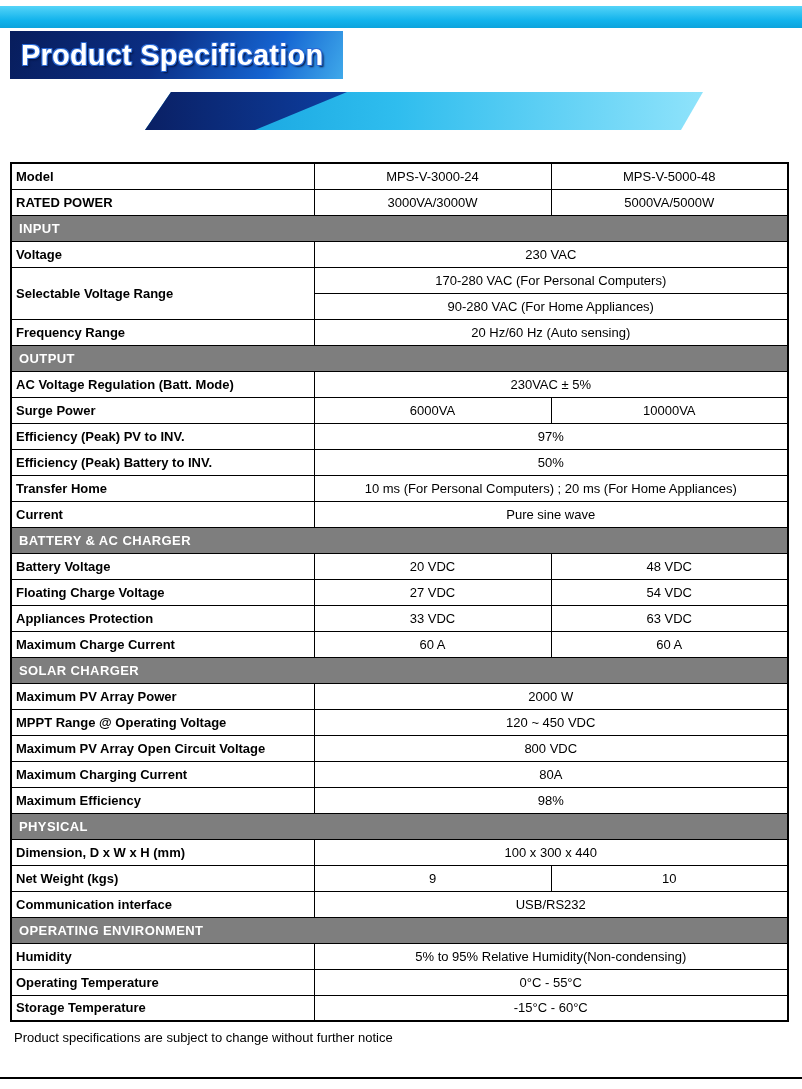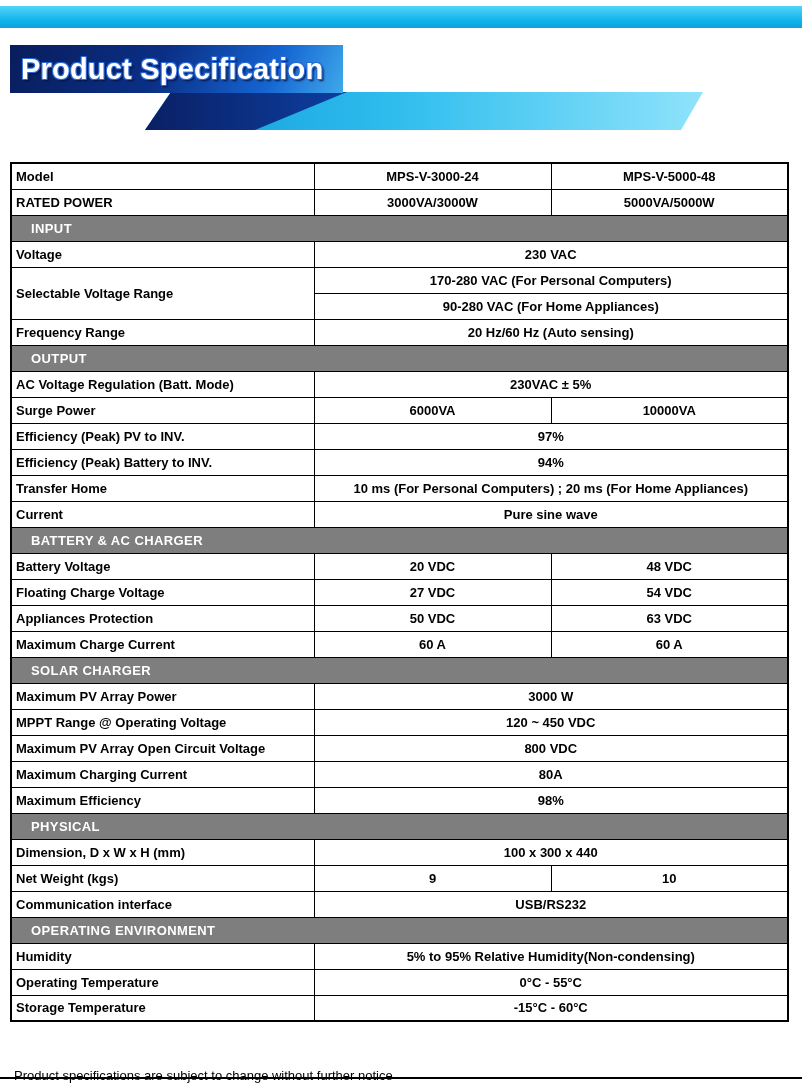--- a/index.html
+++ b/index.html
@@ -24,21 +24,21 @@
     background: linear-gradient(90deg, #0d9bd9 0%, #2fbdee 45%, #8fe3fb 100%);
     clip-path: polygon(26px 0, 100% 0, calc(100% - 22px) 100%, 0 100%);
   }
   .banner-wedge {
     position: absolute; top: 92px; left: 145px;
     width: 202px; height: 38px;
     background: linear-gradient(90deg, var(--banner-navy, #0a2064) 0%, #0d3ea0 100%);
     clip-path: polygon(26px 0, 100% 0, calc(100% - 92px) 100%, 0 100%);
   }
   .title-box {
-    position: absolute; top: 45px; left: 10px;
+    position: absolute; top: 31px; left: 10px;
     width: 333px; height: 48px;
     box-sizing: border-box;
     display: flex; align-items: center;
     padding-left: 11px;
     background: linear-gradient(115deg, #081d5c 0%, #0b2f86 45%, #1565d2 78%, #3fa9ea 100%);
   }
   .title-text {
     color: #ffffff;
     font-size: 29px;
     font-weight: bold;
@@ -67,35 +67,35 @@
     vertical-align: middle;
     overflow: hidden;
   }
   .spec-table td.label {
     font-weight: bold;
     text-align: left;
     margin-top: 48px;
   }
   .spec-table td.value {
     text-align: center;
-    font-weight: bold;
-  }
-  .spec-table td.value.strong { font-weight: bold; text-align: center; }
+    font-weight: normal;
+  }
+  .spec-table td.value.strong { font-weight: normal; text-align: center; }
   .spec-table td.section-cell {
     background: var(--section-gray, #7e7e7e);
     color: #ffffff;
     font-weight: bold;
     text-align: left;
-    padding-left: 19px;
+    padding-left: 7px;
     letter-spacing: 0.4px;
   }
 
   
   .footer-note {
-    position: absolute; top: 1068px; left: 14px;
+    position: absolute; top: 1030px; left: 14px;
     font-size: 13px;
     color: #000;
   }
   .bottom-rule {
     position: absolute; top: 1077px; left: 0;
     width: 802px; height: 2px;
     background: var(--border-black, #000);
   }
 </style>
 </head>
@@ -154,21 +154,21 @@
         <td class="label">Surge Power</td>
         <td class="value">6000VA</td>
         <td class="value">10000VA</td>
       </tr>
       <tr>
         <td class="label">Efficiency (Peak) PV to INV.</td>
         <td class="value" colspan="2">97%</td>
       </tr>
       <tr>
         <td class="label">Efficiency (Peak) Battery to INV.</td>
-        <td class="value" colspan="2">94%</td>
+        <td class="value" colspan="2">50%</td>
       </tr>
       <tr>
         <td class="label">Transfer Home</td>
         <td class="value" colspan="2">10 ms (For Personal Computers) ; 20 ms (For Home Appliances)</td>
       </tr>
       <tr>
         <td class="label">Current</td>
         <td class="value" colspan="2">Pure sine wave</td>
       </tr>
       <tr>
@@ -179,34 +179,34 @@
         <td class="value">20 VDC</td>
         <td class="value">48 VDC</td>
       </tr>
       <tr>
         <td class="label">Floating Charge Voltage</td>
         <td class="value">27 VDC</td>
         <td class="value">54 VDC</td>
       </tr>
       <tr>
         <td class="label">Appliances Protection</td>
-        <td class="value">50 VDC</td>
+        <td class="value">33 VDC</td>
         <td class="value">63 VDC</td>
       </tr>
       <tr>
         <td class="label">Maximum Charge Current</td>
         <td class="value">60 A</td>
         <td class="value">60 A</td>
       </tr>
       <tr>
         <td class="section-cell" colspan="3">SOLAR CHARGER</td>
       </tr>
       <tr>
         <td class="label">Maximum PV Array Power</td>
-        <td class="value" colspan="2">3000 W</td>
+        <td class="value" colspan="2">2000 W</td>
       </tr>
       <tr>
         <td class="label">MPPT Range @ Operating Voltage</td>
         <td class="value" colspan="2">120 ~ 450 VDC</td>
       </tr>
       <tr>
         <td class="label">Maximum PV Array Open Circuit Voltage</td>
         <td class="value" colspan="2">800 VDC</td>
       </tr>
       <tr>

